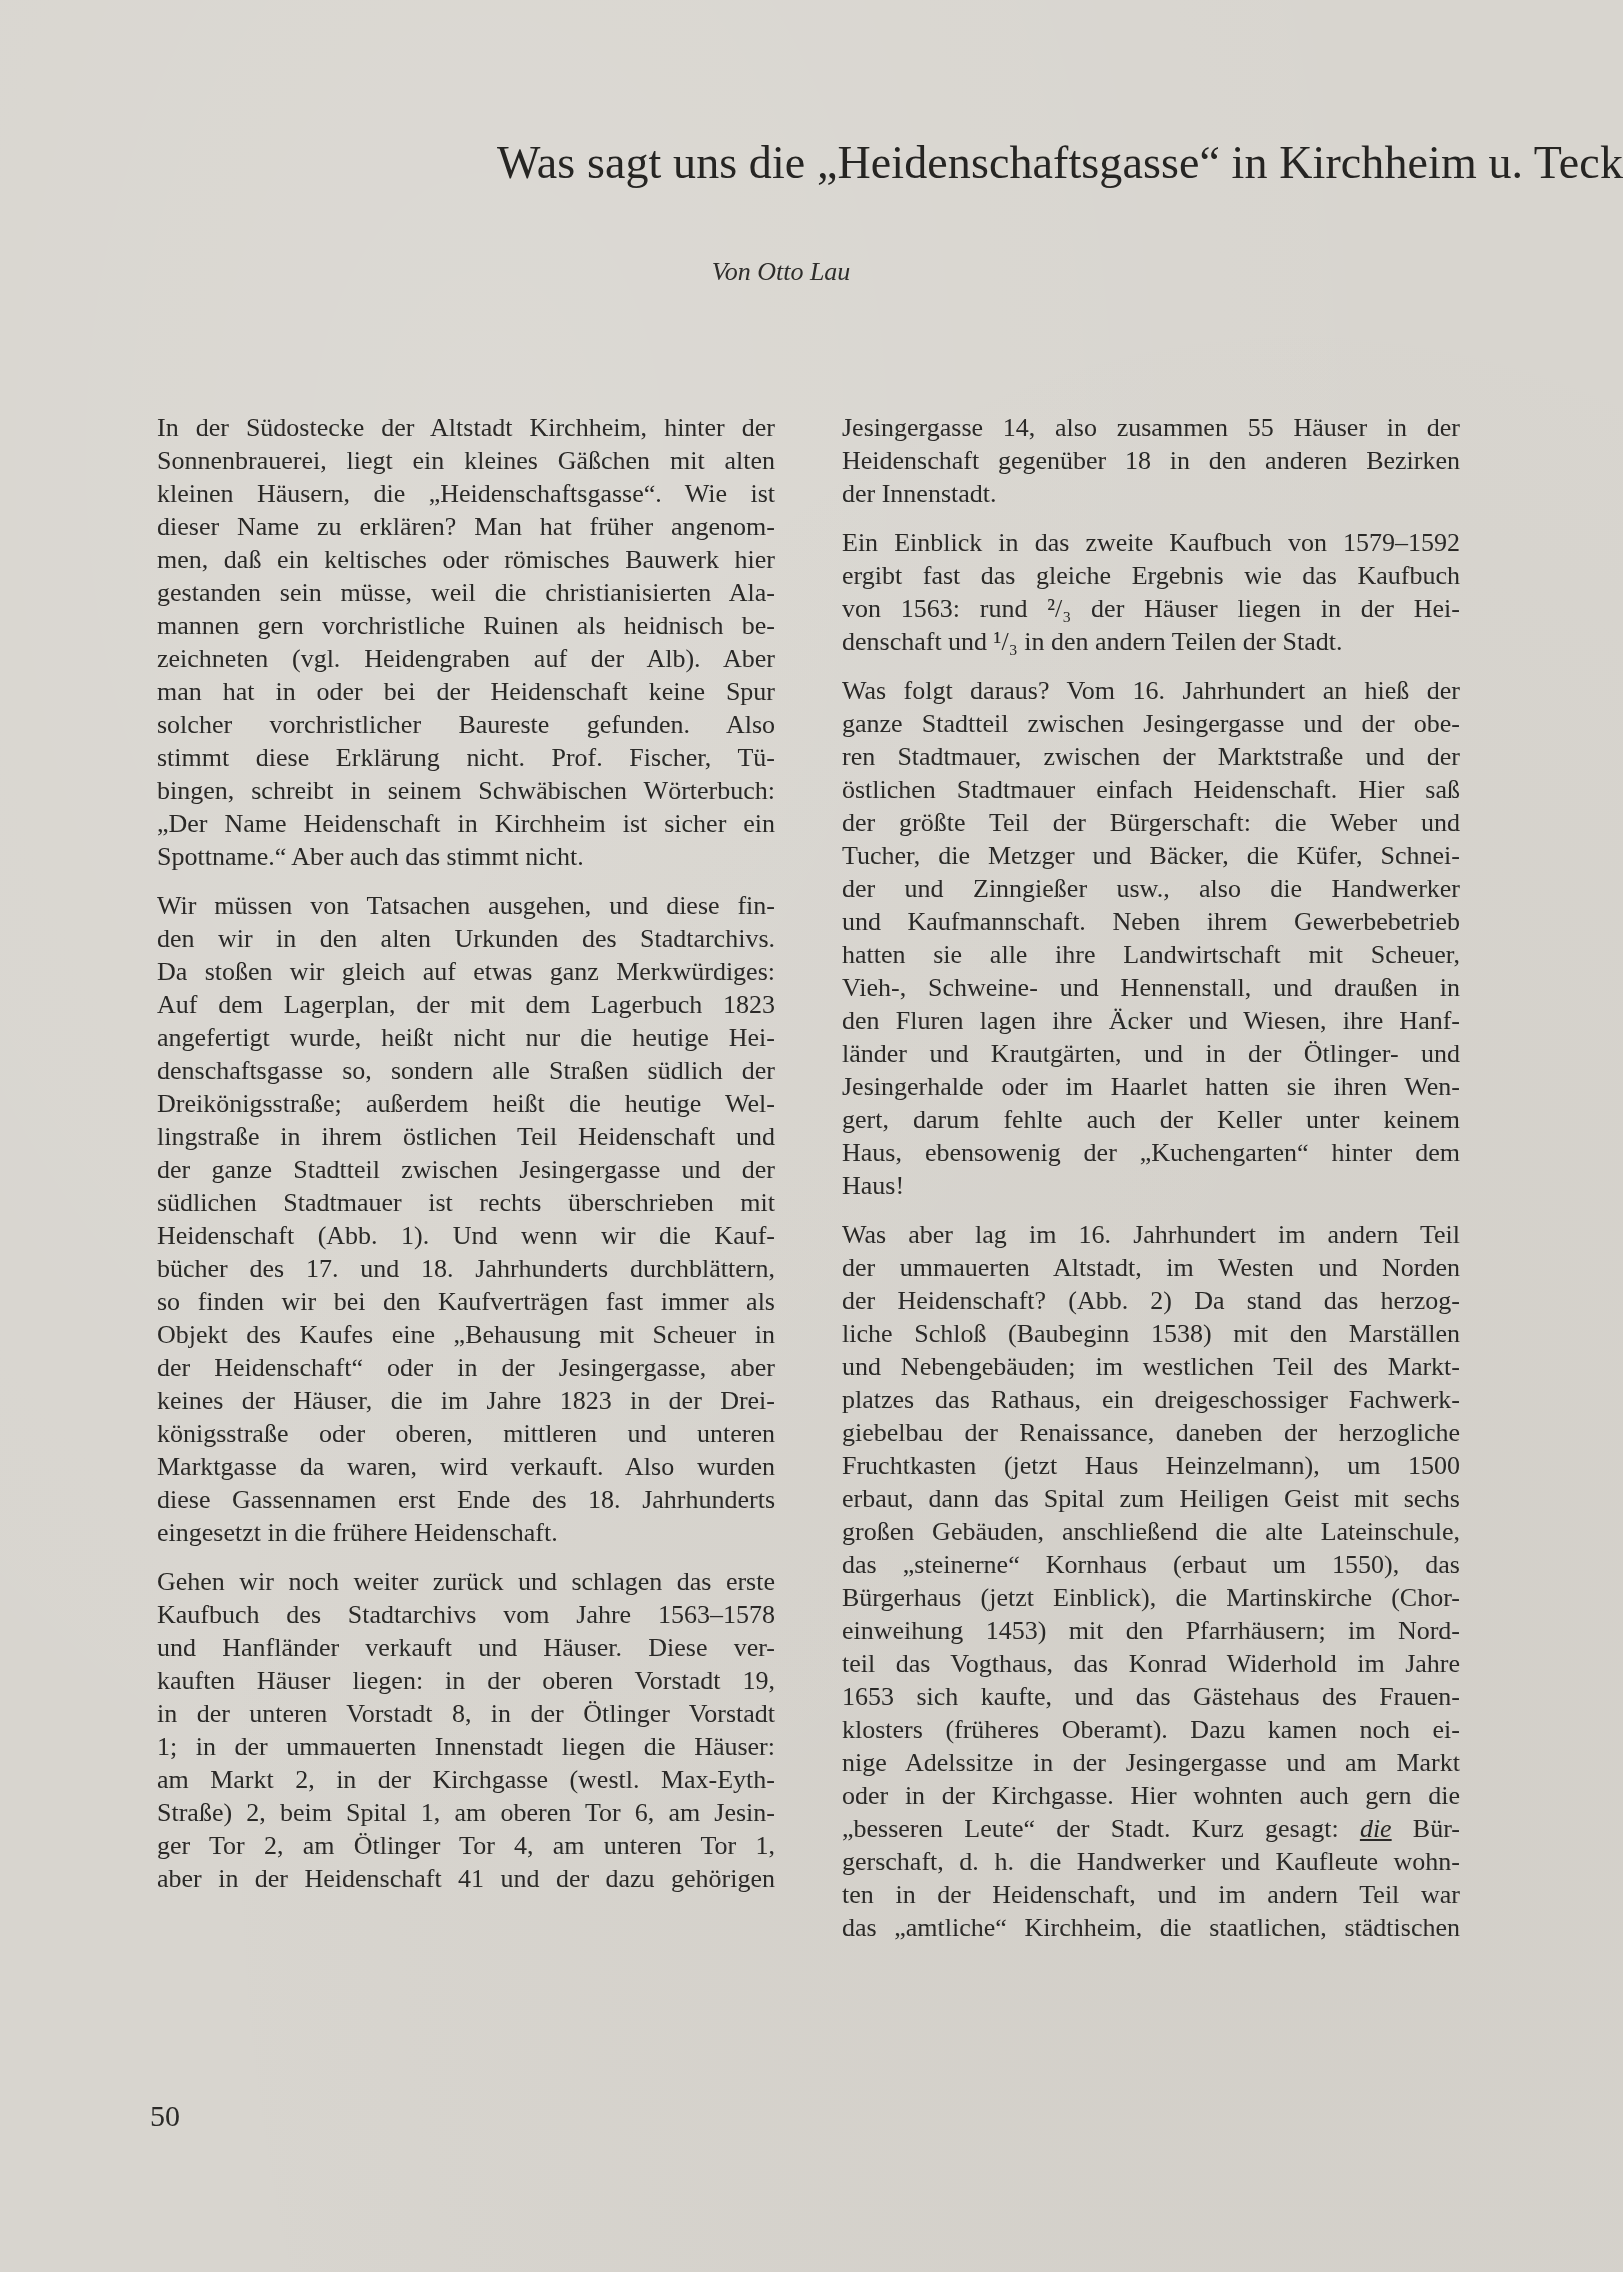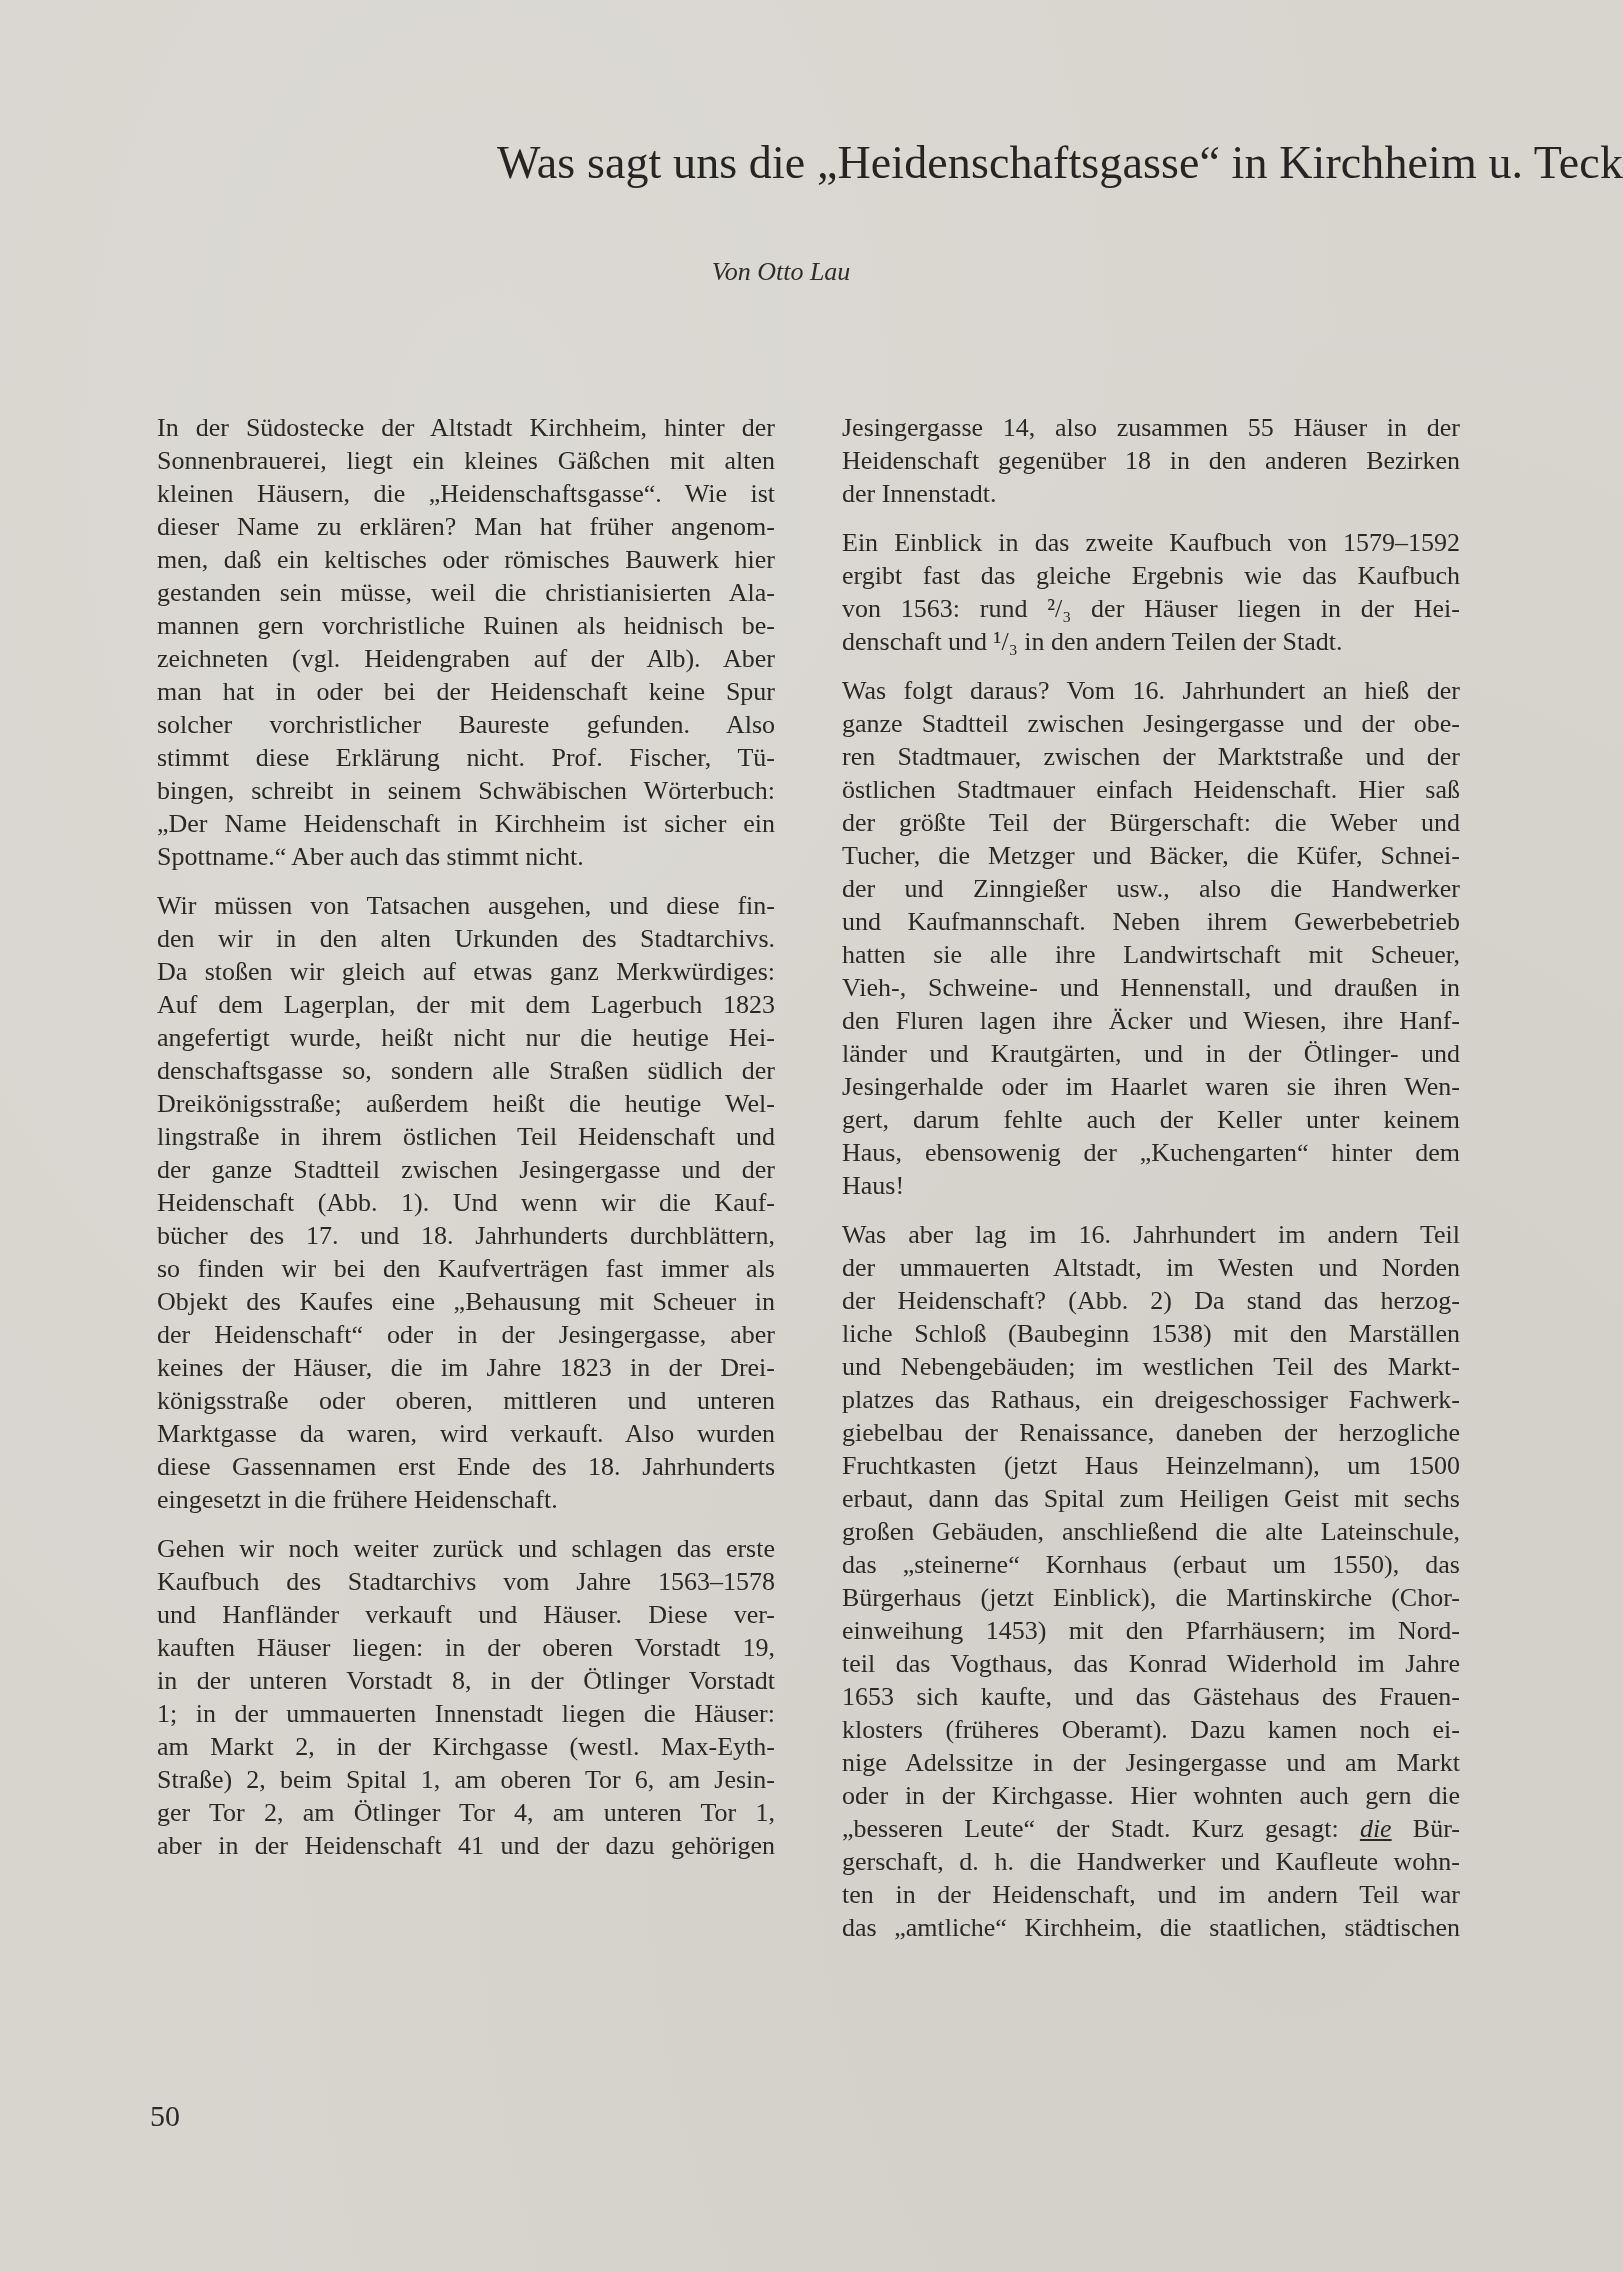--- a/index.html
+++ b/index.html
@@ -113,20 +113,21 @@
       <p>
         <span class="line">Wir müssen von Tatsachen ausgehen, und diese fin-</span>
         <span class="line">den wir in den alten Urkunden des Stadtarchivs.</span>
         <span class="line">Da stoßen wir gleich auf etwas ganz Merkwürdiges:</span>
         <span class="line">Auf dem Lagerplan, der mit dem Lagerbuch 1823</span>
         <span class="line">angefertigt wurde, heißt nicht nur die heutige Hei-</span>
         <span class="line">denschaftsgasse so, sondern alle Straßen südlich der</span>
         <span class="line">Dreikönigsstraße; außerdem heißt die heutige Wel-</span>
         <span class="line">lingstraße in ihrem östlichen Teil Heidenschaft und</span>
         <span class="line">der ganze Stadtteil zwischen Jesingergasse und der</span>
+        <span class="line">südlichen Stadtmauer ist rechts überschrieben mit</span>
         <span class="line">Heidenschaft (Abb. 1). Und wenn wir die Kauf-</span>
         <span class="line">bücher des 17. und 18. Jahrhunderts durchblättern,</span>
         <span class="line">so finden wir bei den Kaufverträgen fast immer als</span>
         <span class="line">Objekt des Kaufes eine „Behausung mit Scheuer in</span>
         <span class="line">der Heidenschaft“ oder in der Jesingergasse, aber</span>
         <span class="line">keines der Häuser, die im Jahre 1823 in der Drei-</span>
         <span class="line">königsstraße oder oberen, mittleren und unteren</span>
         <span class="line">Marktgasse da waren, wird verkauft. Also wurden</span>
         <span class="line">diese Gassennamen erst Ende des 18. Jahrhunderts</span>
         <span class="line last">eingesetzt in die frühere Heidenschaft.</span>
@@ -162,21 +163,21 @@
         <span class="line">ren Stadtmauer, zwischen der Marktstraße und der</span>
         <span class="line">östlichen Stadtmauer einfach Heidenschaft. Hier saß</span>
         <span class="line">der größte Teil der Bürgerschaft: die Weber und</span>
         <span class="line">Tucher, die Metzger und Bäcker, die Küfer, Schnei-</span>
         <span class="line">der und Zinngießer usw., also die Handwerker</span>
         <span class="line">und Kaufmannschaft. Neben ihrem Gewerbebetrieb</span>
         <span class="line">hatten sie alle ihre Landwirtschaft mit Scheuer,</span>
         <span class="line">Vieh-, Schweine- und Hennenstall, und draußen in</span>
         <span class="line">den Fluren lagen ihre Äcker und Wiesen, ihre Hanf-</span>
         <span class="line">länder und Krautgärten, und in der Ötlinger- und</span>
-        <span class="line">Jesingerhalde oder im Haarlet waren sie ihren Wen-</span>
+        <span class="line">Jesingerhalde oder im Haarlet hatten sie ihren Wen-</span>
         <span class="line">gert, darum fehlte auch der Keller unter keinem</span>
         <span class="line">Haus, ebensowenig der „Kuchengarten“ hinter dem</span>
         <span class="line last">Haus!</span>
       </p>
       <p>
         <span class="line">Was aber lag im 16. Jahrhundert im andern Teil</span>
         <span class="line">der ummauerten Altstadt, im Westen und Norden</span>
         <span class="line">der Heidenschaft? (Abb. 2) Da stand das herzog-</span>
         <span class="line">liche Schloß (Baubeginn 1538) mit den Marställen</span>
         <span class="line">und Nebengebäuden; im westlichen Teil des Markt-</span>

